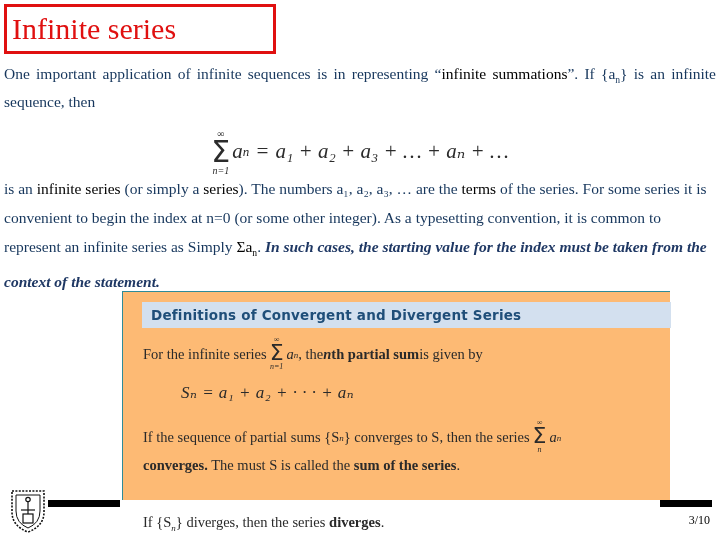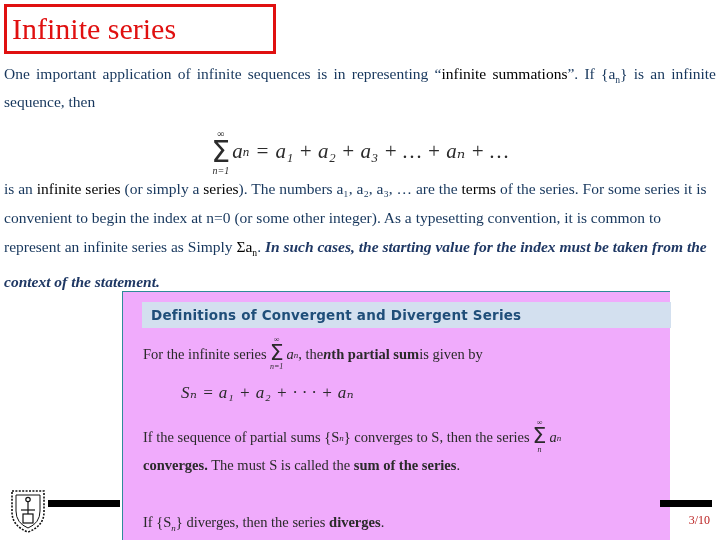--- a/index.html
+++ b/index.html
@@ -112,25 +112,25 @@
     font-style: italic;
     color: #1f3864;
   }
 
   
   #definitions-box {
     position: absolute;
     left: 122px;
     top: 291px;
     width: 548px;
-    height: 249px;
+    height: 209px;
     border-left: 1.5px solid #2e8b98;
     border-top: 1.5px solid #2e8b98;
     box-sizing: border-box;
-    background: #f0abfc;
+    background: #fdba74;
   }
   #definitions-banner {
     position: absolute;
     left: 19px;
     top: 10px;
     width: 529px;
     height: 26px;
     background: #d3e0ef;
     display: flex;
     align-items: center;
@@ -235,21 +235,21 @@
     width: 52px;
     height: 7px;
     background: #000000;
   }
   #page-number {
     position: absolute;
     right: 10px;
     bottom: 12px;
     font-family: "Liberation Serif", "DejaVu Serif", serif;
     font-size: 12px;
-    color: #b91c1c;
+    color: #000000;
   }
 </style>
 </head>
 <body>
 
 <div id="title-box">
   <div id="title-text">Infinite series</div>
 </div>
 
 <div id="intro-para">

